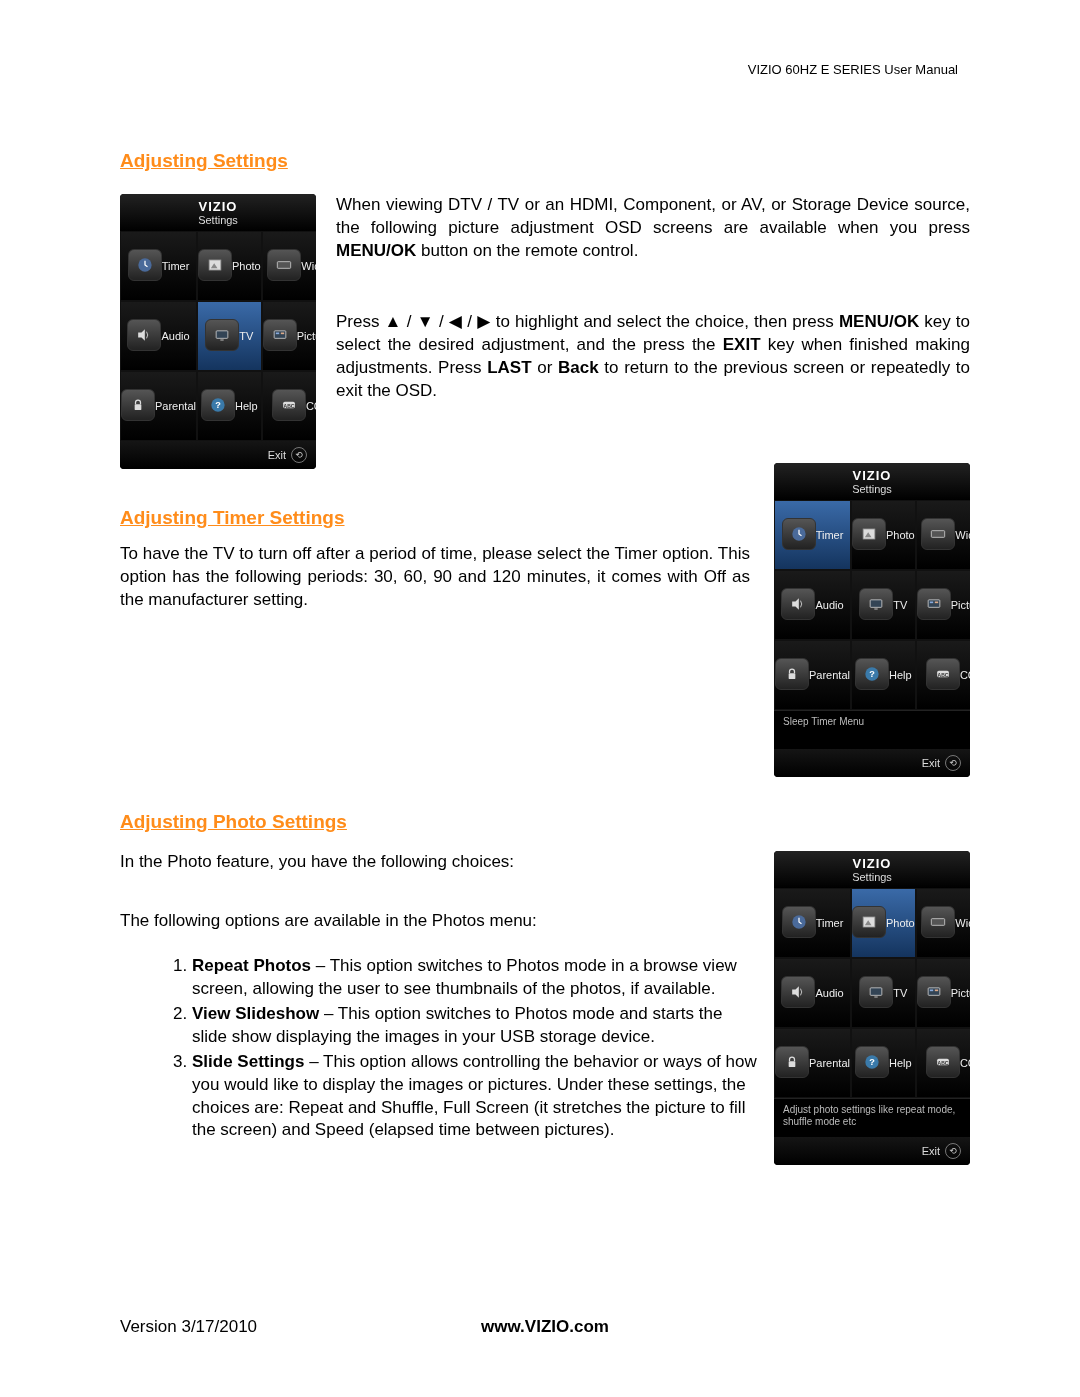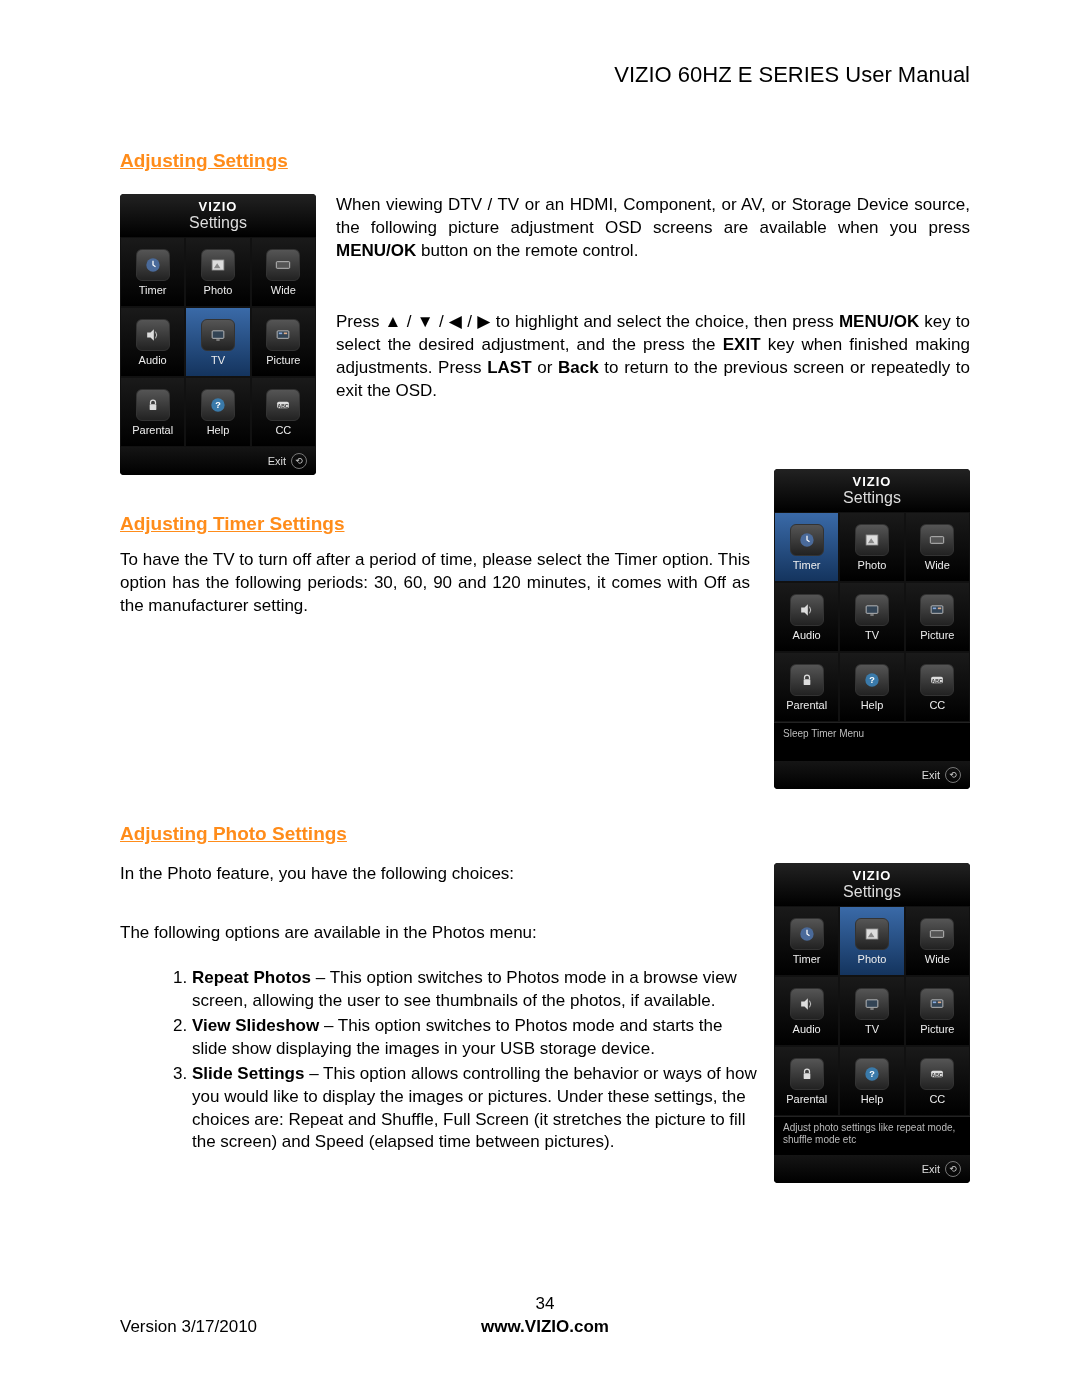--- a/index.html
+++ b/index.html
@@ -1,34 +1,34 @@
 <!DOCTYPE html>
 <html><head>
 <meta charset="utf-8">
 <style>
   body { margin:0; background:#fff; font-family: Arial, Helvetica, sans-serif; color:#000; }
   .page { width:1080px; height:1397px; position:relative; box-sizing:border-box; padding:60px 110px 50px 120px; }
-  .header-right { position:absolute; top:62px; right:110px; font-size:22px; }
+  .header-right { position:absolute; top:62px; right:122px; font-size:13px; }
   h2.section { color:#ff8c1a; font-size:19px; font-weight:bold; margin:0;text-decoration:underline; }
   p.body { font-size:17px; line-height:1.35; margin:0; text-align:justify; }
   .bold { font-weight:bold; }
   ol.photo-list { font-size:17px; line-height:1.35; margin:0; padding-left:72px; }
   ol.photo-list li { margin-bottom:2px; }
   .footer { position:absolute; bottom:60px; left:120px; right:110px; font-size:17px; }
   .footer .pagenum { text-align:center; margin-bottom:3px; }
   .footer .row { display:flex; justify-content:space-between; }
   .footer .url { font-weight:bold; position:absolute; left:50%; transform:translateX(-50%); }
 
   
   .osd { width:196px; background:#000; border-radius:4px; overflow:hidden; font-family: Arial, sans-serif; }
   .osd-head { display:flex; justify-content:space-between; align-items:center; padding:5px 9px; background:linear-gradient(#222,#000);flex-direction:column; }
   .osd-head .logo { color:#fff; font-weight:bold; letter-spacing:1px; font-size:13px; }
-  .osd-head .label { color:#ddd; font-size:16px; }
+  .osd-head .label { color:#ddd; font-size:11px; }
   .osd-grid { display:grid; grid-template-columns:repeat(3,1fr); }
-  .osd-cell { height:70px; display:flex; flex-direction:column; align-items:center; justify-content:center; border:1px solid #111; box-sizing:border-box; background:linear-gradient(#1a1a1a,#000); }
+  .osd-cell { height:70px; display:flex; flex-direction:row; align-items:center; justify-content:center; border:1px solid #111; box-sizing:border-box; background:linear-gradient(#1a1a1a,#000); }
   .osd-cell.sel { background:linear-gradient(#3a6aa8,#14345e); }
   .osd-icon { width:32px; height:30px; border-radius:6px; background:linear-gradient(#555,#222); border:1px solid #333; display:flex; align-items:center; justify-content:center; margin-bottom:3px; }
   .osd-icon svg { width:20px; height:20px; }
   .osd-cell .lbl { color:#eee; font-size:11px; }
   .osd-help { color:#bbb; font-size:10px; padding:5px 9px 9px 9px; background:#000; border-top:1px solid #222; line-height:1.2; min-height:24px; }
   .osd-exit { display:flex; justify-content:flex-end; align-items:center; padding:6px 9px; background:linear-gradient(#151515,#000); gap:5px; }
   .osd-exit .lbl { color:#ddd; font-size:11px; }
   .exit-ico { width:14px; height:14px; border-radius:50%; border:1px solid #777; display:flex; align-items:center; justify-content:center; color:#ccc; font-size:9px; }
 
   .row1 { display:flex; gap:20px; margin-top:90px; align-items:flex-start; }
@@ -365,21 +365,20 @@
       </div>
       <div class="osd-help">Adjust photo settings like repeat mode, shuffle mode etc</div>
       <div class="osd-exit">
           <span class="lbl">Exit</span>
           <span class="exit-ico">⟲</span>
         </div>
     </div>
   </div>
 
   <div class="footer">
-    <div class="pagenum">34</div>
     <div class="row">
       <span>Version 3/17/2010</span>
       <span class="url">www.VIZIO.com</span>
       <span style="visibility:hidden">.</span>
     </div>
   </div>
 
 </div>
 
 </body></html>

